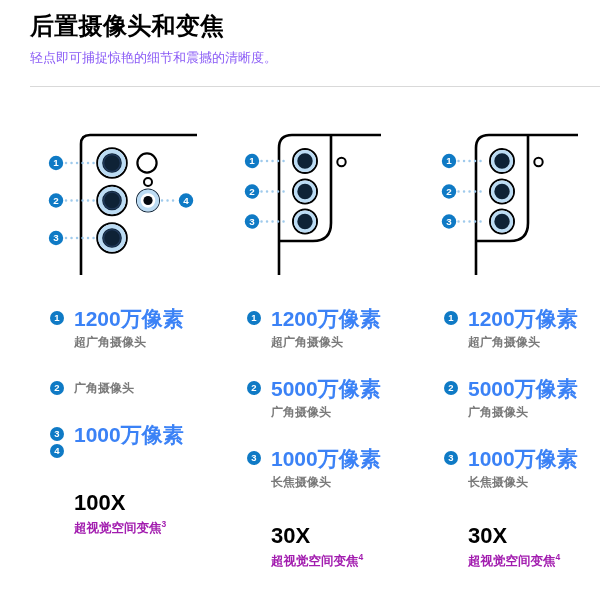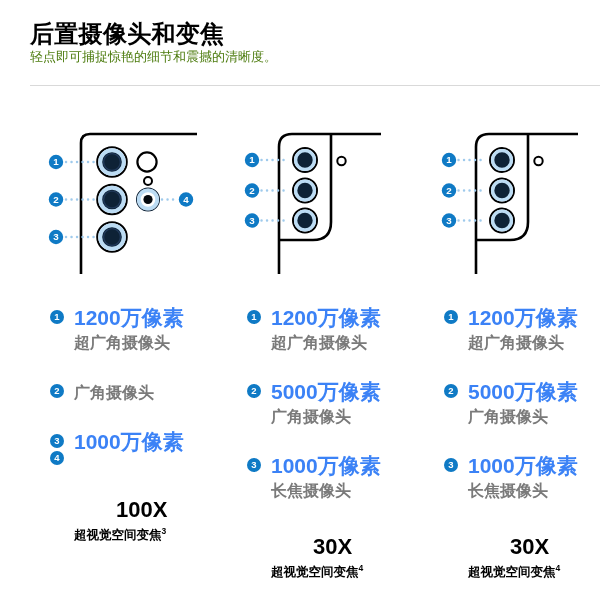--- a/index.html
+++ b/index.html
@@ -1,46 +1,46 @@
 <!DOCTYPE html>
 <html><head>
 <meta charset="utf-8">
 <style>
   html,body{margin:0;padding:0;}
   body{
     width:600px;height:596px;background:#ffffff;overflow:hidden;
     font-family:"Liberation Sans","DejaVu Sans",sans-serif;
     -webkit-font-smoothing:antialiased;color:#000;
   }
-  .container{padding:20px 0 0 30px;}
+  .container{padding:12px 0 0 30px;}
   .page-title{
     font-size:24px;font-weight:800;line-height:28px;color:#000;
     letter-spacing:.3px;margin:0;
   }
   .page-subtitle{
-    font-size:13px;line-height:17px;color:#4d7c0f;font-weight:400;
+    margin-top:9px;font-size:13px;line-height:17px;color:#8b5cf6;font-weight:400;
   }
   .divider{margin-top:20px;height:1px;background:#d9d9d9;width:570px;}
   .columns{display:flex;margin-top:38px;}
   .column{width:197px;flex:0 0 auto;}
   .column:nth-child(3){width:176px;}
   svg.diagram{display:block;width:200px;height:165px;}
   .specs{margin-top:17px;}
   .spec{display:flex;align-items:flex-start;margin-bottom:26px;padding-left:20px;}
   .badge-col{display:flex;flex-direction:column;gap:3px;margin-top:4px;margin-right:10px;width:14px;flex:0 0 auto;}
   .badge{
     width:14px;height:14px;border-radius:50%;background:#0f7ac5;color:#fff;
     font-size:9.5px;font-weight:700;display:flex;align-items:center;justify-content:center;
     line-height:1;
   }
   .spec-value{font-size:21px;font-weight:800;line-height:24px;color:#3b82f6;}
-  .spec-label{font-size:16px;font-weight:700;color:#7a7a7a;margin-top:3px;}
+  .spec-label{font-size:12px;font-weight:700;color:#7a7a7a;margin-top:3px;}
   .zoom-block{margin-left:44px;margin-top:32px;}
-  .zoom-value{font-size:22px;font-weight:800;line-height:25px;color:#000;margin-left:42px;}
-  .zoom-label{font-size:12.5px;font-weight:700;color:#000000;margin-top:4px;}
+  .zoom-value{font-size:22px;font-weight:800;line-height:25px;color:#000;}
+  .zoom-label{font-size:12.5px;font-weight:700;color:#a21caf;margin-top:4px;}
   .zoom-label sup{font-size:8.5px;font-weight:700;}
 </style>
 </head>
 <body>
 
 <div class="container">
 
   <h1 class="page-title">后置摄像头和变焦</h1>
   <div class="page-subtitle">轻点即可捕捉惊艳的细节和震撼的清晰度。</div>
   <div class="divider"></div>

